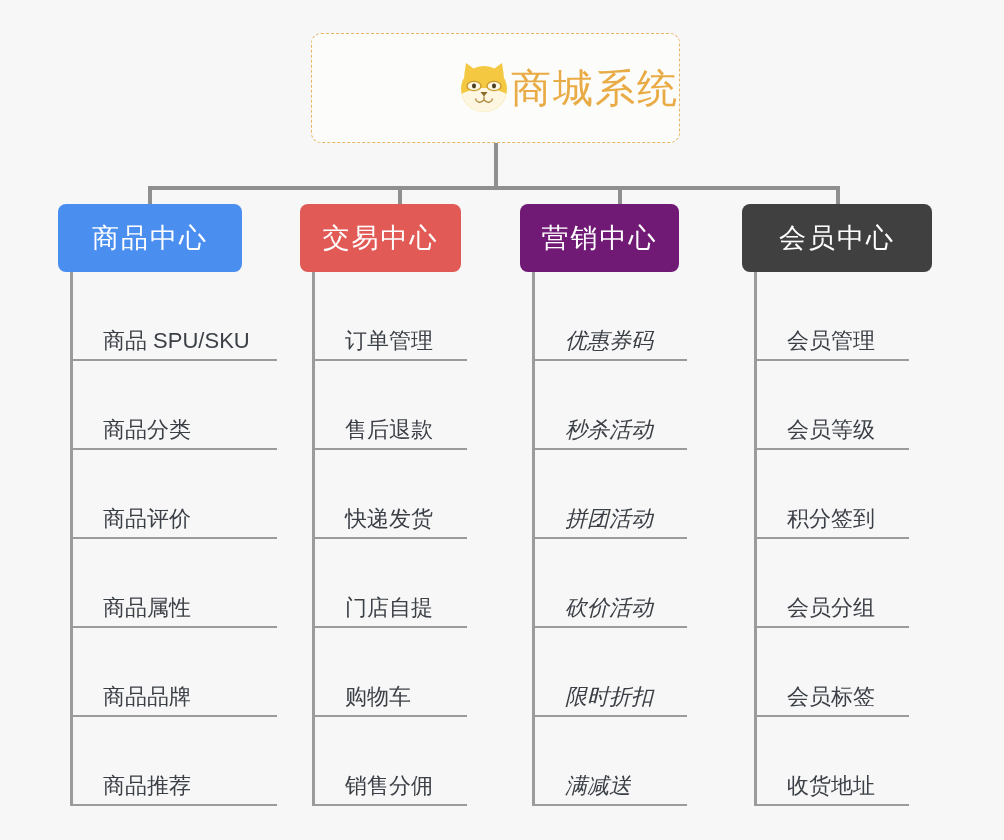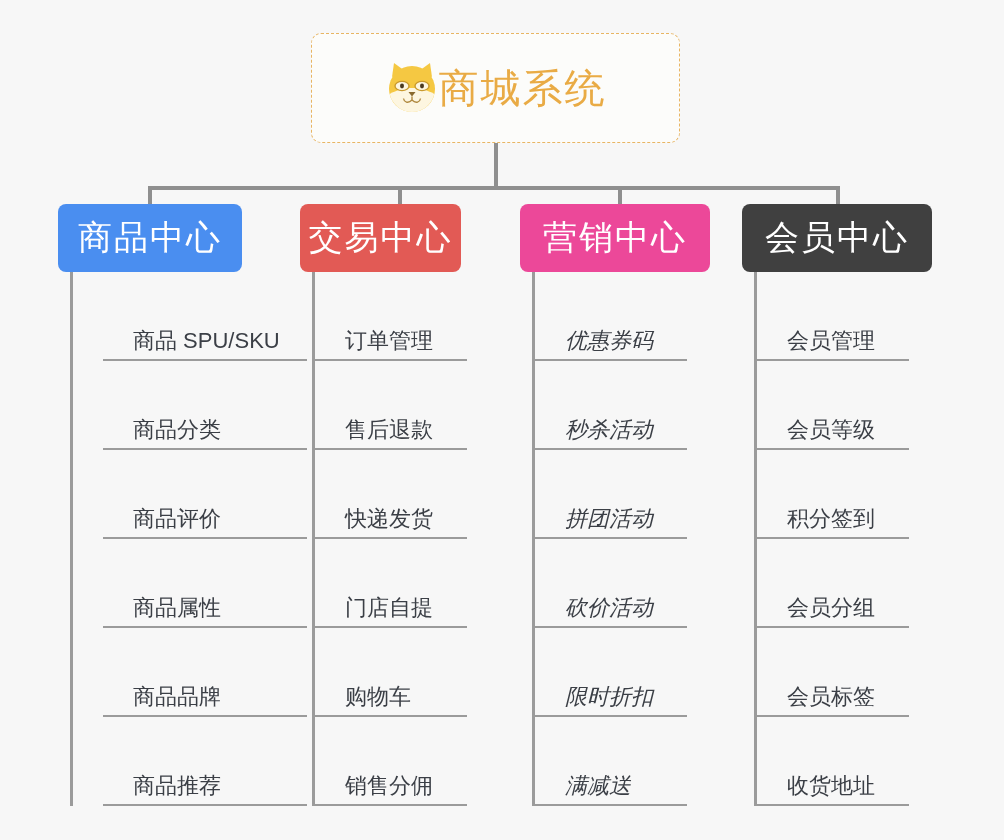--- a/index.html
+++ b/index.html
@@ -24,21 +24,21 @@
     position: absolute;
     left: 311px;
     top: 33px;
     width: 369px;
     height: 110px;
     background: #fcfcfa;
     border: 1px dashed #e8b563;
     border-radius: 10px;
     display: flex;
     align-items: center;
-    justify-content: center;
+    justify-content: flex-end;
     gap: 0;
   }
   .root-logo {
     width: 54px;
     height: 54px;
     position: relative;
     flex: 0 0 auto;
   }
   .root-title {
     font-size: 40px;
@@ -59,21 +59,21 @@
     position: absolute;
     top: 204px;
   }
   .col-header {
     height: 68px;
     border-radius: 8px;
     display: flex;
     align-items: center;
     justify-content: center;
     color: #ffffff;
-    font-size: 34px;
+    font-size: 27px;
     letter-spacing: 2px;
     position: relative;
     z-index: 2;
   }
   .col-items {
     position: relative;
     border-left: 3px solid #9b9b9b;
     margin-left: 12px;
     padding-left: 0;
   }
@@ -88,28 +88,28 @@
     font-size: 22px;
     color: #3b3f46;
     padding: 0 6px 6px 30px;
     line-height: 1.1;
     white-space: nowrap;
   }
 
   
   #col-0 { left: 58px;  width: 250px; }
   #col-0 .col-header { width: 184px; background: #4a8ef0; }
-  #col-0 .item { width: 204px; margin-left: 30px; }
+  #col-0 .item { width: 204px; }
 
   #col-1 { left: 300px; width: 230px; }
   #col-1 .col-header { width: 161px; background: #e25a55; }
   #col-1 .item { width: 152px; }
 
   #col-2 { left: 520px; width: 230px; }
-  #col-2 .col-header { width: 190px; background: #ec4899; }
+  #col-2 .col-header { width: 159px; background: #701a75; }
   #col-2 .item { width: 152px; font-style: italic; }
 
   #col-3 { left: 742px; width: 230px; }
   #col-3 .col-header { width: 190px; background: #404040; }
   #col-3 .item { width: 152px; }
 </style>
 </head>
 <body>
 
 <div id="canvas">

